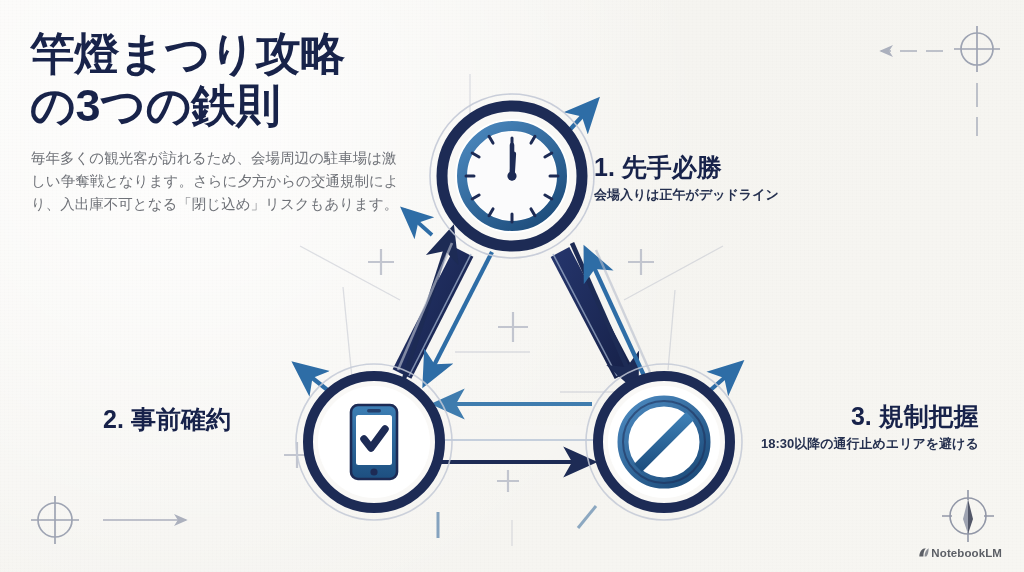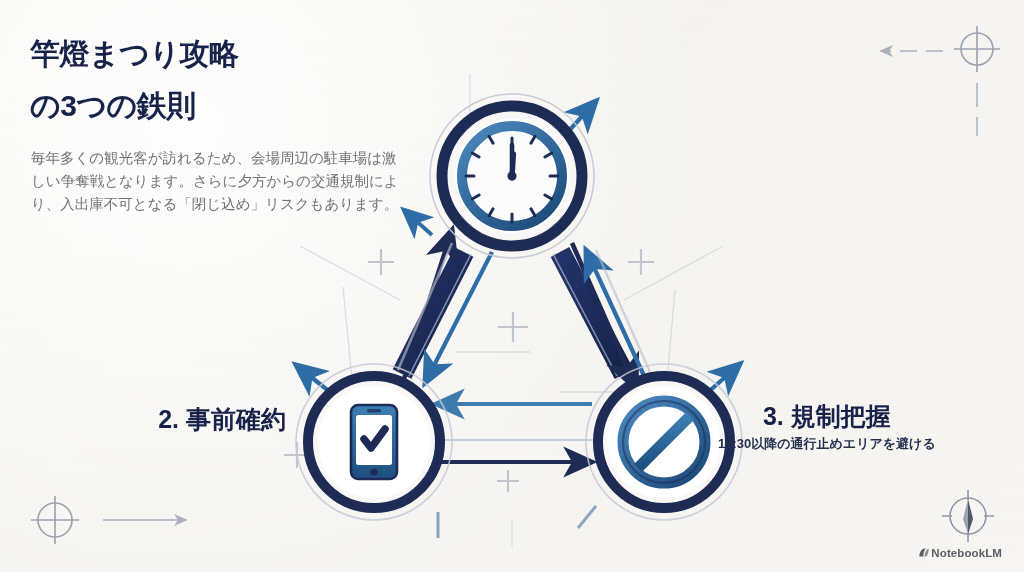--- a/index.html
+++ b/index.html
@@ -30,21 +30,21 @@
   }
 
   
   #headline {
     position: absolute;
     left: 30px;
     top: 28px;
     width: 430px;
   }
   .title-line {
-    font-size: 30px;
+    font-size: 45px;
     line-height: 52px;
     font-weight: 700;
     letter-spacing: -0.5px;
     color: #18234a;
     text-shadow: 0 1px 0 rgba(255,255,255,0.7);
     white-space: nowrap;
   }
   #lead {
     position: absolute;
     left: 31px;
@@ -67,22 +67,22 @@
   }
   .node-label .lbl-sub {
     font-size: 13px;
     font-weight: 700;
     color: #25304f;
     line-height: 20px;
     margin-top: 3px;
     white-space: nowrap;
   }
   #label-1 { left: 594px; top: 152px; text-align: left; }
-  #label-2 { left: 48px;  top: 404px; text-align: right; width: 238px; }
-  #label-3 { left: 718px; top: 401px; text-align: center; }
+  #label-2 { left: 48px;  top: 404px; text-align: center; width: 238px; }
+  #label-3 { left: 761px; top: 401px; text-align: right; }
 
   
   #diagram {
     position: absolute;
     left: 0; top: 0;
     width: 1024px; height: 572px;
   }
 
   
   #watermark {
@@ -292,20 +292,24 @@
     </g>
   </svg>
 
   <div id="headline">
     <div class="title-line">竿燈まつり攻略</div>
     <div class="title-line">の3つの鉄則</div>
   </div>
 
   <div id="lead">毎年多くの観光客が訪れるため、会場周辺の駐車場は激しい争奪戦となります。さらに夕方からの交通規制により、入出庫不可となる「閉じ込め」リスクもあります。</div>
 
+  <div class="node-label" id="label-1">
+    <div class="lbl-title">1. 先手必勝</div>
+    <div class="lbl-sub">会場入りは正午がデッドライン</div>
+  </div>
 
   <div class="node-label" id="label-2">
     <div class="lbl-title">2. 事前確約</div>
   </div>
 
   <div class="node-label" id="label-3">
     <div class="lbl-title">3. 規制把握</div>
     <div class="lbl-sub">18:30以降の通行止めエリアを避ける</div>
   </div>
 

